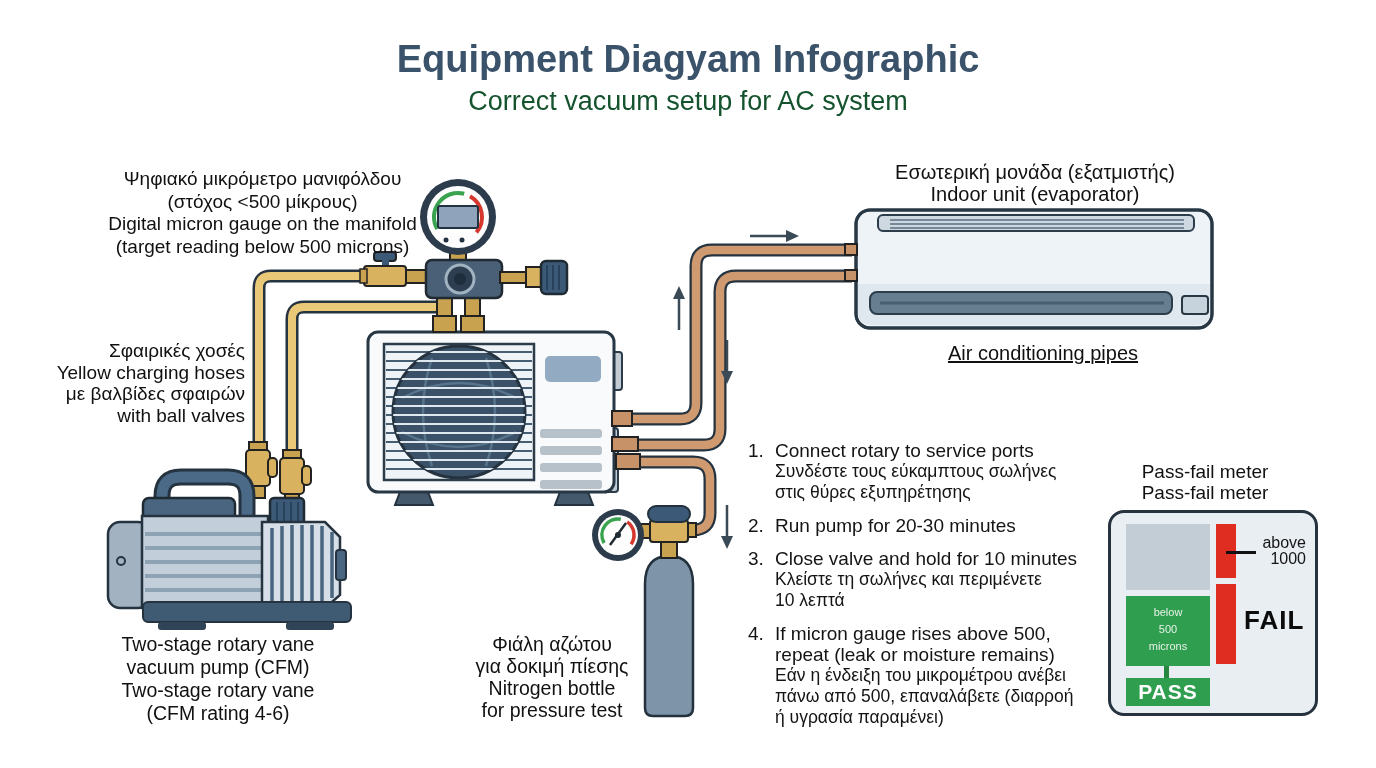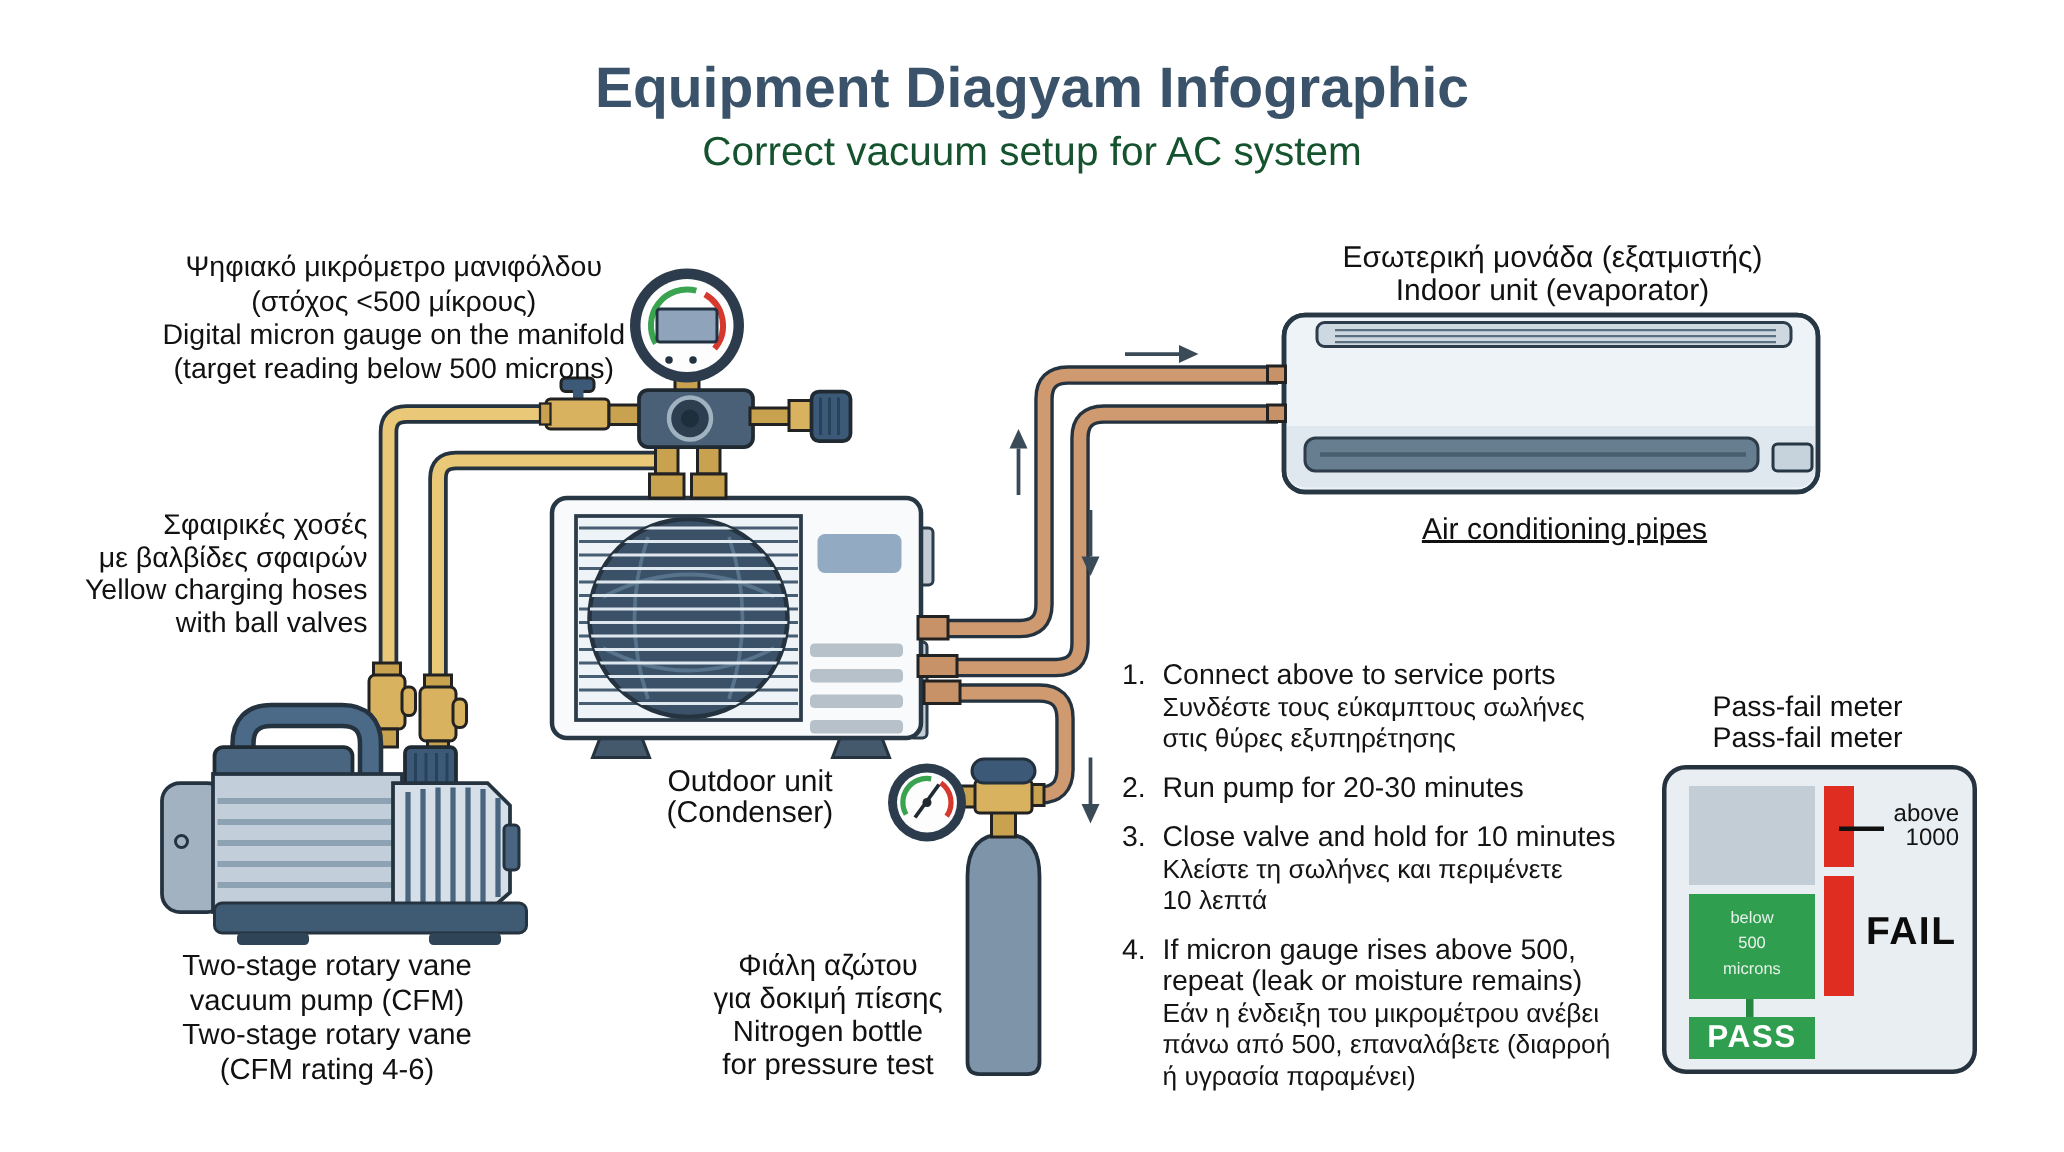--- a/index.html
+++ b/index.html
@@ -282,56 +282,52 @@
 
   <div class="t lbl lbl-micron">
     <div>Ψηφιακό μικρόμετρο μανιφόλδου</div>
     <div>(στόχος &lt;500 μίκρους)</div>
     <div>Digital micron gauge on the manifold</div>
     <div>(target reading below 500 microns)</div>
   </div>
 
   <div class="t lbl lbl-hoses">
     <div>Σφαιρικές χοσές</div>
+    <div>Yellow charging hoses</div>
     <div>με βαλβίδες σφαιρών</div>
-    <div>Yellow charging hoses</div>
     <div>with ball valves</div>
   </div>
 
   <div class="t lbl lbl-pump">
     <div>Two-stage rotary vane</div>
     <div>vacuum pump (CFM)</div>
     <div>Two-stage rotary vane</div>
     <div>(CFM rating 4-6)</div>
   </div>
 
-  <div class="t lbl lbl-outdoor">
-    <div>Outdoor unit</div>
-    <div>(Condenser)</div>
-  </div>
 
   <div class="t lbl lbl-indoor">
     <div>Εσωτερική μονάδα (εξατμιστής)</div>
     <div>Indoor unit (evaporator)</div>
   </div>
 
   <div class="t lbl lbl-pipes">Air conditioning pipes</div>
 
   <div class="t lbl lbl-nitrogen">
     <div>Φιάλη αζώτου</div>
     <div>για δοκιμή πίεσης</div>
     <div>Nitrogen bottle</div>
     <div>for pressure test</div>
   </div>
 
   <div class="t steps">
     <div class="step">
       <div class="num">1.</div>
       <div class="slines">
-        <div class="en">Connect above to service ports</div>
+        <div class="en">Connect rotary to service ports</div>
         <div class="el">Συνδέστε τους εύκαμπτους σωλήνες</div>
         <div class="el">στις θύρες εξυπηρέτησης</div>
       </div>
     </div>
     <div class="step">
       <div class="num">2.</div>
       <div class="slines">
         <div class="en">Run pump for 20-30 minutes</div>
       </div>
     </div>

